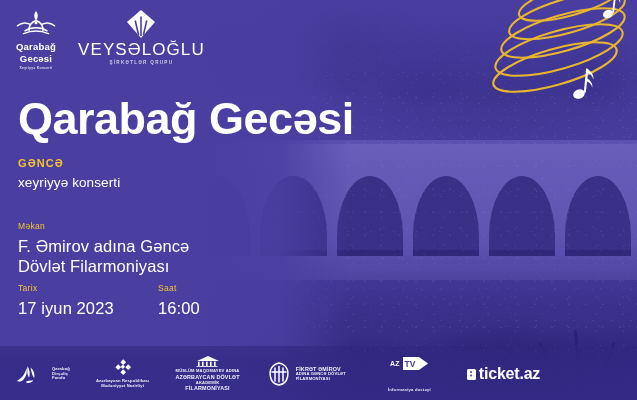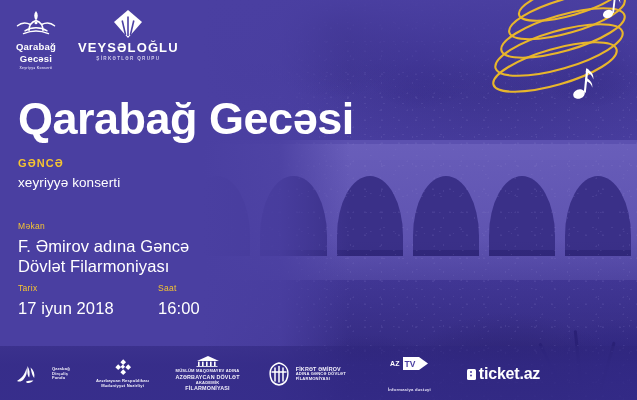--- a/index.html
+++ b/index.html
@@ -99,21 +99,21 @@
   .spiral { position:absolute; right:-10px; top:-14px; width:180px; height:150px; }
 
   
   .header { position:absolute; left:14px; top:8px; display:flex; align-items:flex-start; gap:20px; z-index:6; }
   .logo-qg { display:flex; flex-direction:column; align-items:center; gap:2px; }
   .logo-qg .mark { width:44px; height:32px; }
   .logo-qg .wm1 { font-size:9.5px; font-weight:700; color:#fff; letter-spacing:.2px; line-height:1.05; text-align:center; }
   .logo-qg .wm2 { font-size:3.4px; font-weight:600; color:#d9d4f0; letter-spacing:.25px; text-align:center; }
   .logo-vl { display:flex; flex-direction:column; align-items:center; gap:2px; padding-top:1px; }
   .logo-vl .mark { width:30px; height:30px; }
-  .logo-vl .wm1 { font-size:13px; font-weight:700; color:#fff; letter-spacing:1.1px; line-height:1; }
+  .logo-vl .wm1 { font-size:17px; font-weight:400; color:#fff; letter-spacing:1.1px; line-height:1; }
   .logo-vl .wm2 { font-size:4.6px; font-weight:600; color:#cfc9e9; letter-spacing:1.3px; }
 
   
   .copy { position:absolute; left:18px; top:96px; z-index:6; }
   .title {
     font-size:45px; font-weight:700; color:#fff;
     letter-spacing:-.5px; line-height:1; white-space:nowrap;
   }
   .city {
     margin-top:17px;
@@ -257,21 +257,21 @@
   </div>
 
   <div class="block" id="venue">
     <div class="lbl">Məkan</div>
     <div class="val big">F. Əmirov adına Gəncə</div>
     <div class="val big">Dövlət Filarmoniyası</div>
   </div>
 
   <div class="block" id="date">
     <div class="lbl">Tarix</div>
-    <div class="val big">17 iyun 2018</div>
+    <div class="val big">17 iyun 2023</div>
   </div>
 
   <div class="block" id="time">
     <div class="lbl">Saat</div>
     <div class="val big">16:00</div>
   </div>
 
   <div class="footer">
 
     <div class="plogo" id="p-fond">

